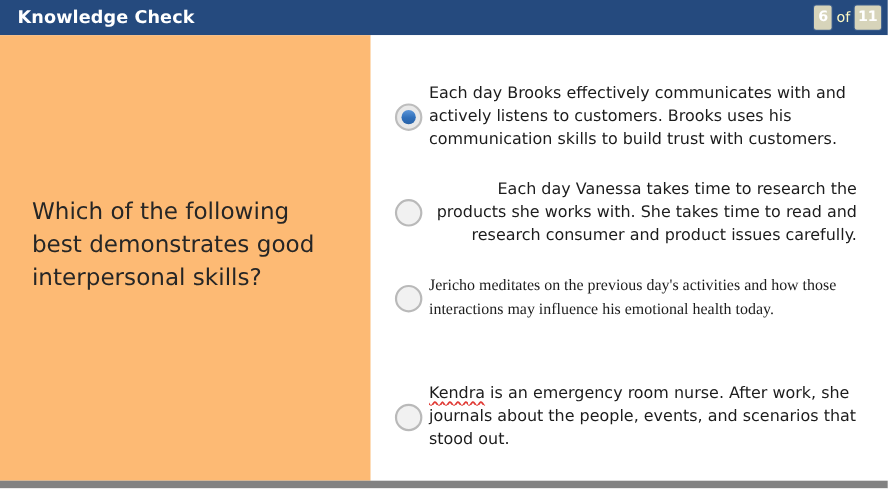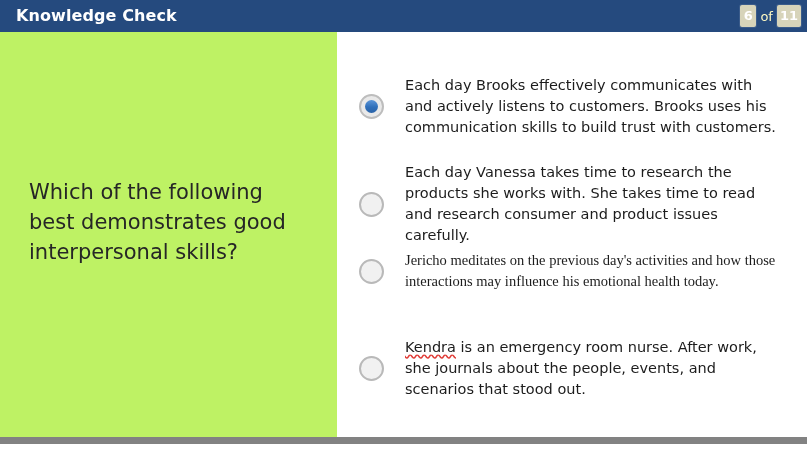--- a/index.html
+++ b/index.html
@@ -72,21 +72,21 @@
     top: 32px;
     width: 807px;
     height: 405px;
   }
   .left-panel {
     position: absolute;
     left: 0;
     top: 0;
     width: 337px;
     height: 405px;
-    background: #bef264;
+    background: #fdba74;
   }
   .question {
     position: absolute;
     left: 29px;
     top: 145px;
     width: 285px;
     color: #262626;
     font-size: 21px;
     line-height: 1.44;
   }
@@ -105,26 +105,26 @@
     left: 0;
     top: 0;
     width: 470px;
   }
   .option {
     position: absolute;
     left: 22px;
     width: 420px;
     display: flex;
     align-items: center;
-    gap: 21px;
+    gap: 6px;
   }
   .option-0 { top: 43px; }
-  .option-1 { top: 130px; }
+  .option-1 { top: 130px; text-align: right; }
   .option-2 { top: 218px; font-family: Liberation Serif, serif; }
-  .option-3 { top: 305px; }
+  .option-3 { top: 316px; }
 
   .radio {
     flex: 0 0 auto;
     width: 25px;
     height: 25px;
     border-radius: 50%;
     box-sizing: border-box;
     position: relative;
   }
   .radio.off {

